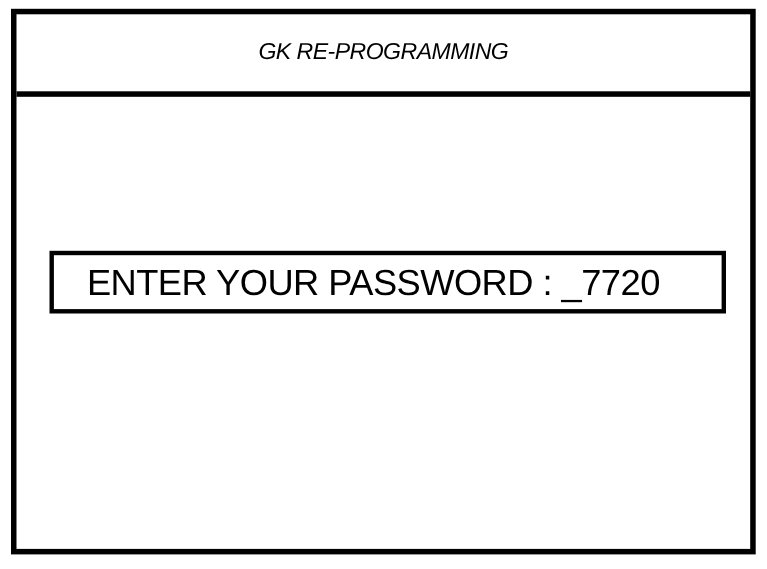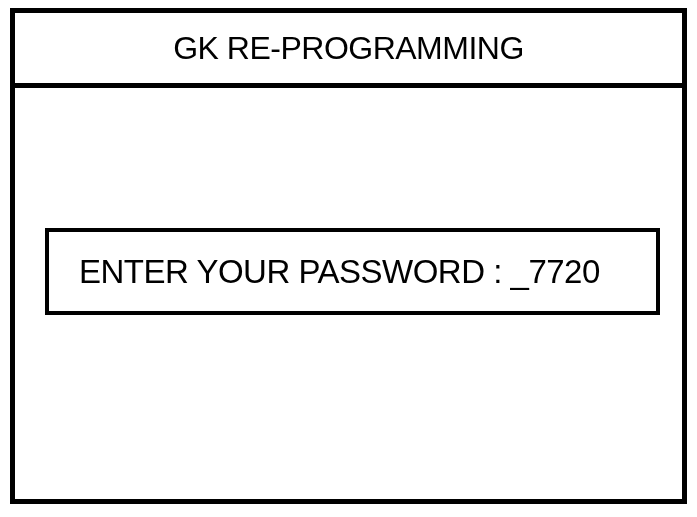--- a/index.html
+++ b/index.html
@@ -30,35 +30,36 @@
     background: var(--bg);
   }
   .title-bar {
     height: 75px;
     border-bottom: 5px solid var(--fg);
     display: flex;
     align-items: center;
     justify-content: center;
   }
   .title-text {
-    font-size: 32px;
+    font-size: 21px;
     letter-spacing: -0.5px;
     white-space: pre;
     color: var(--fg);
+    font-style: italic;
   }
   .window-body {
     position: relative;
     height: 411px; 
   }
   .password-box {
     position: absolute;
     left: 30px;   
     top: 140px;   
     width: 615px;
-    height: 87px;
+    height: 57px;
     border: 4px solid var(--fg);
     background: var(--bg);
     display: flex;
     align-items: center;
     padding-left: 30px;
     cursor: text;
   }
   .password-text {
     font-size: 33px;
     letter-spacing: -0.5px;

